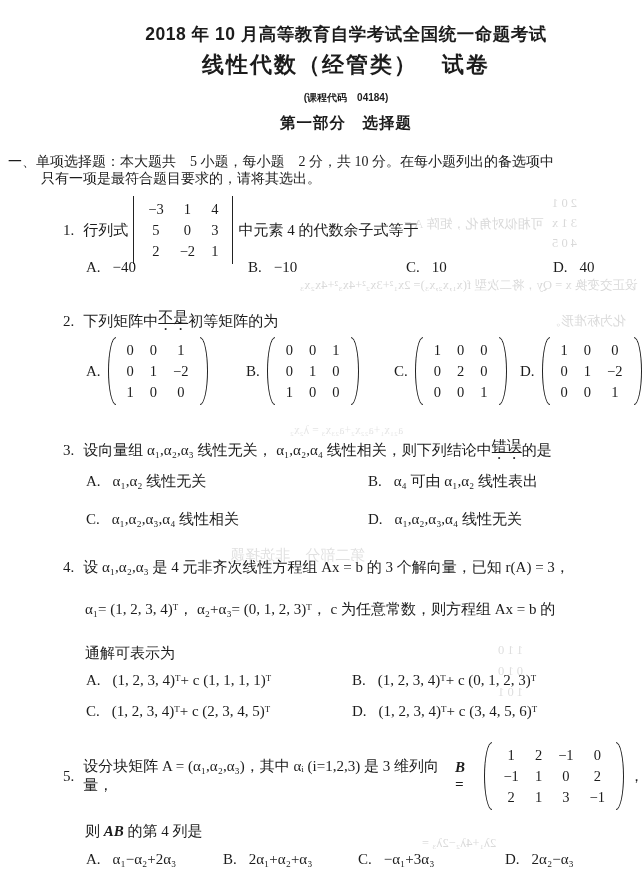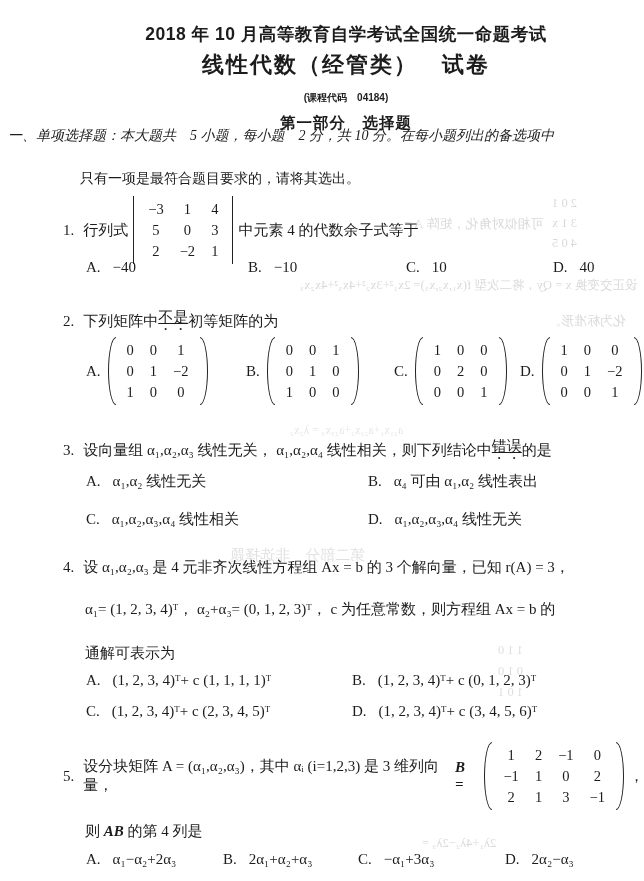--- a/index.html
+++ b/index.html
@@ -9,22 +9,22 @@
     font-family:"Liberation Serif","DejaVu Serif",serif;
     font-size:15px;
   }
   .hd{position:absolute;left:0;width:100%;text-align:center;
       font-family:"Liberation Sans","DejaVu Sans",sans-serif;font-weight:bold;padding-left:24px;}
   .t1{top:22px;font-size:17.5px;letter-spacing:.5px;}
   .t2{top:50px;font-size:22px;letter-spacing:2px;}
   .t3{top:91px;font-size:10px;}
   .t4{top:113px;font-size:15.5px;letter-spacing:1px;}
   .instr{position:absolute;font-size:14px;line-height:20px;}
-  .i1{top:126px;left:8px;font-style:italic;}
-  .i2{top:169px;left:41px;margin-left:39px;}
+  .i1{top:152px;left:8px;}
+  .i2{top:169px;left:41px;}
   .abs{position:absolute;}
   .q{position:absolute;display:flex;align-items:center;}
   .qnum{margin-right:9px;}
   .gap{margin:0 3px;}
   .emph{text-emphasis:dot;-webkit-text-emphasis:dot;
         text-emphasis-position:under right;text-decoration:underline;-webkit-text-emphasis-position:under;}
   .opt{display:flex;align-items:center;}
   .ol{margin-right:12px;}
   .optrow{position:absolute;display:flex;align-items:center;}
   .bi{font-style:italic;font-weight:bold;}

